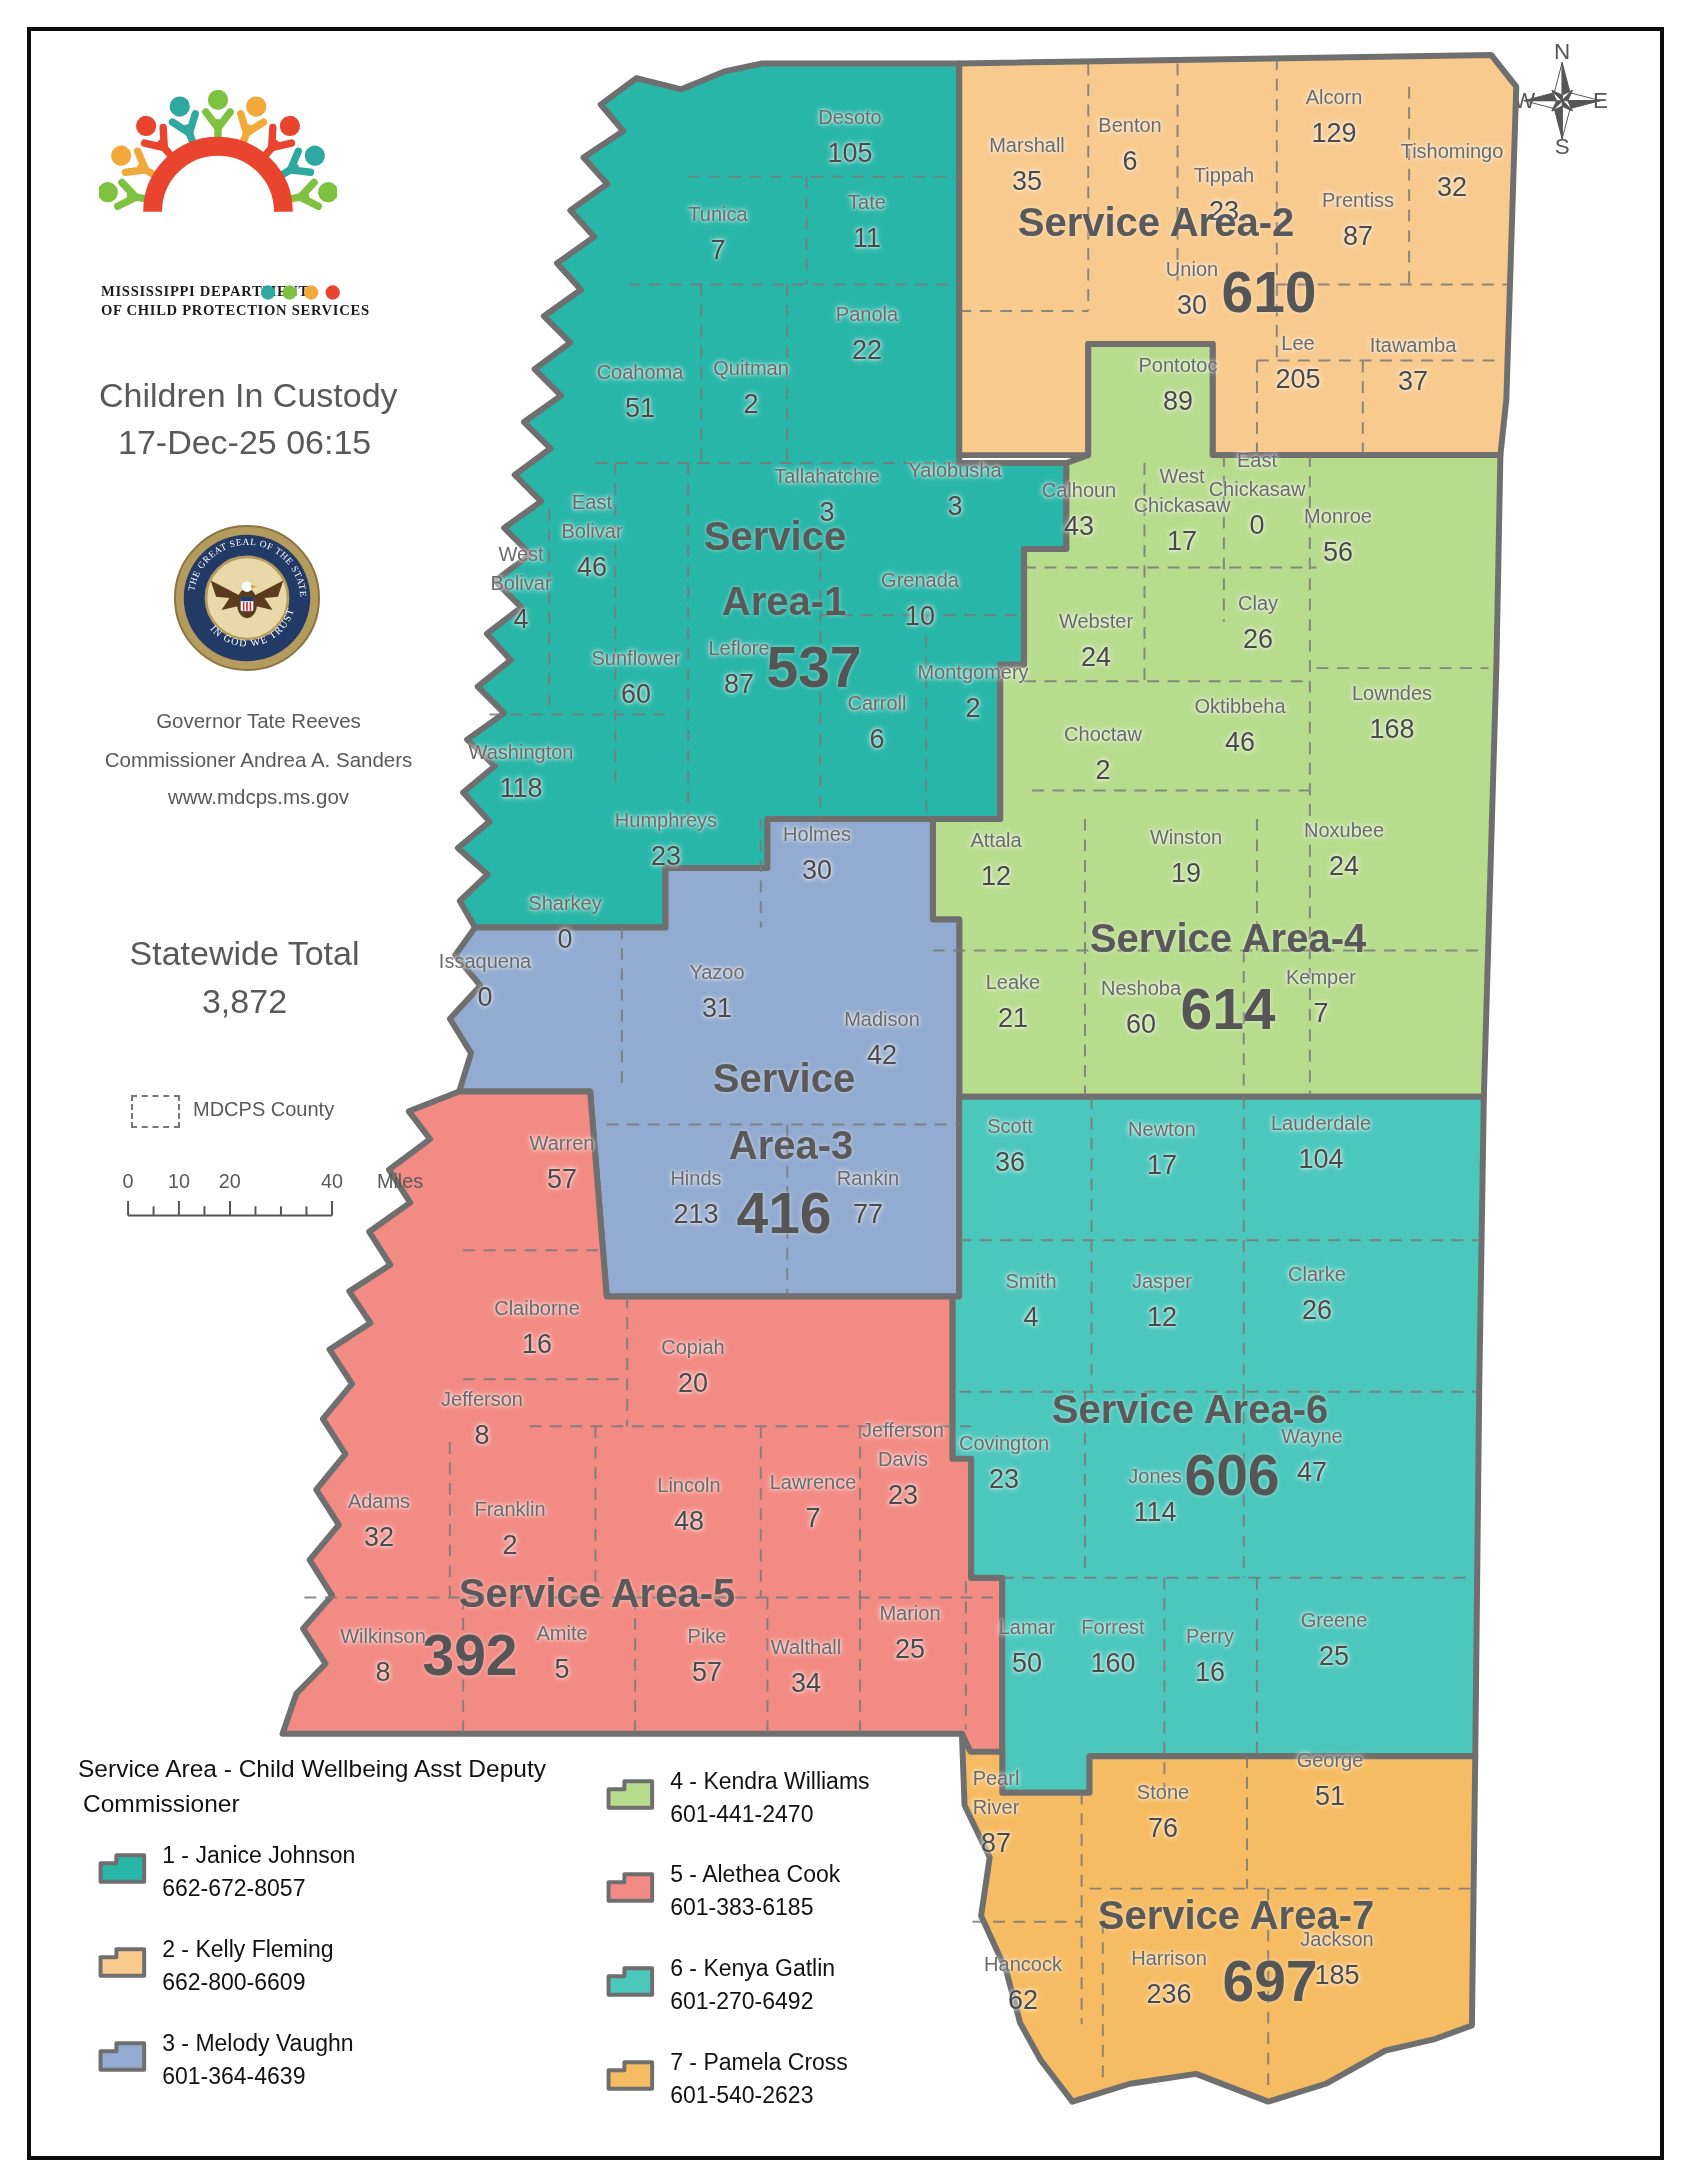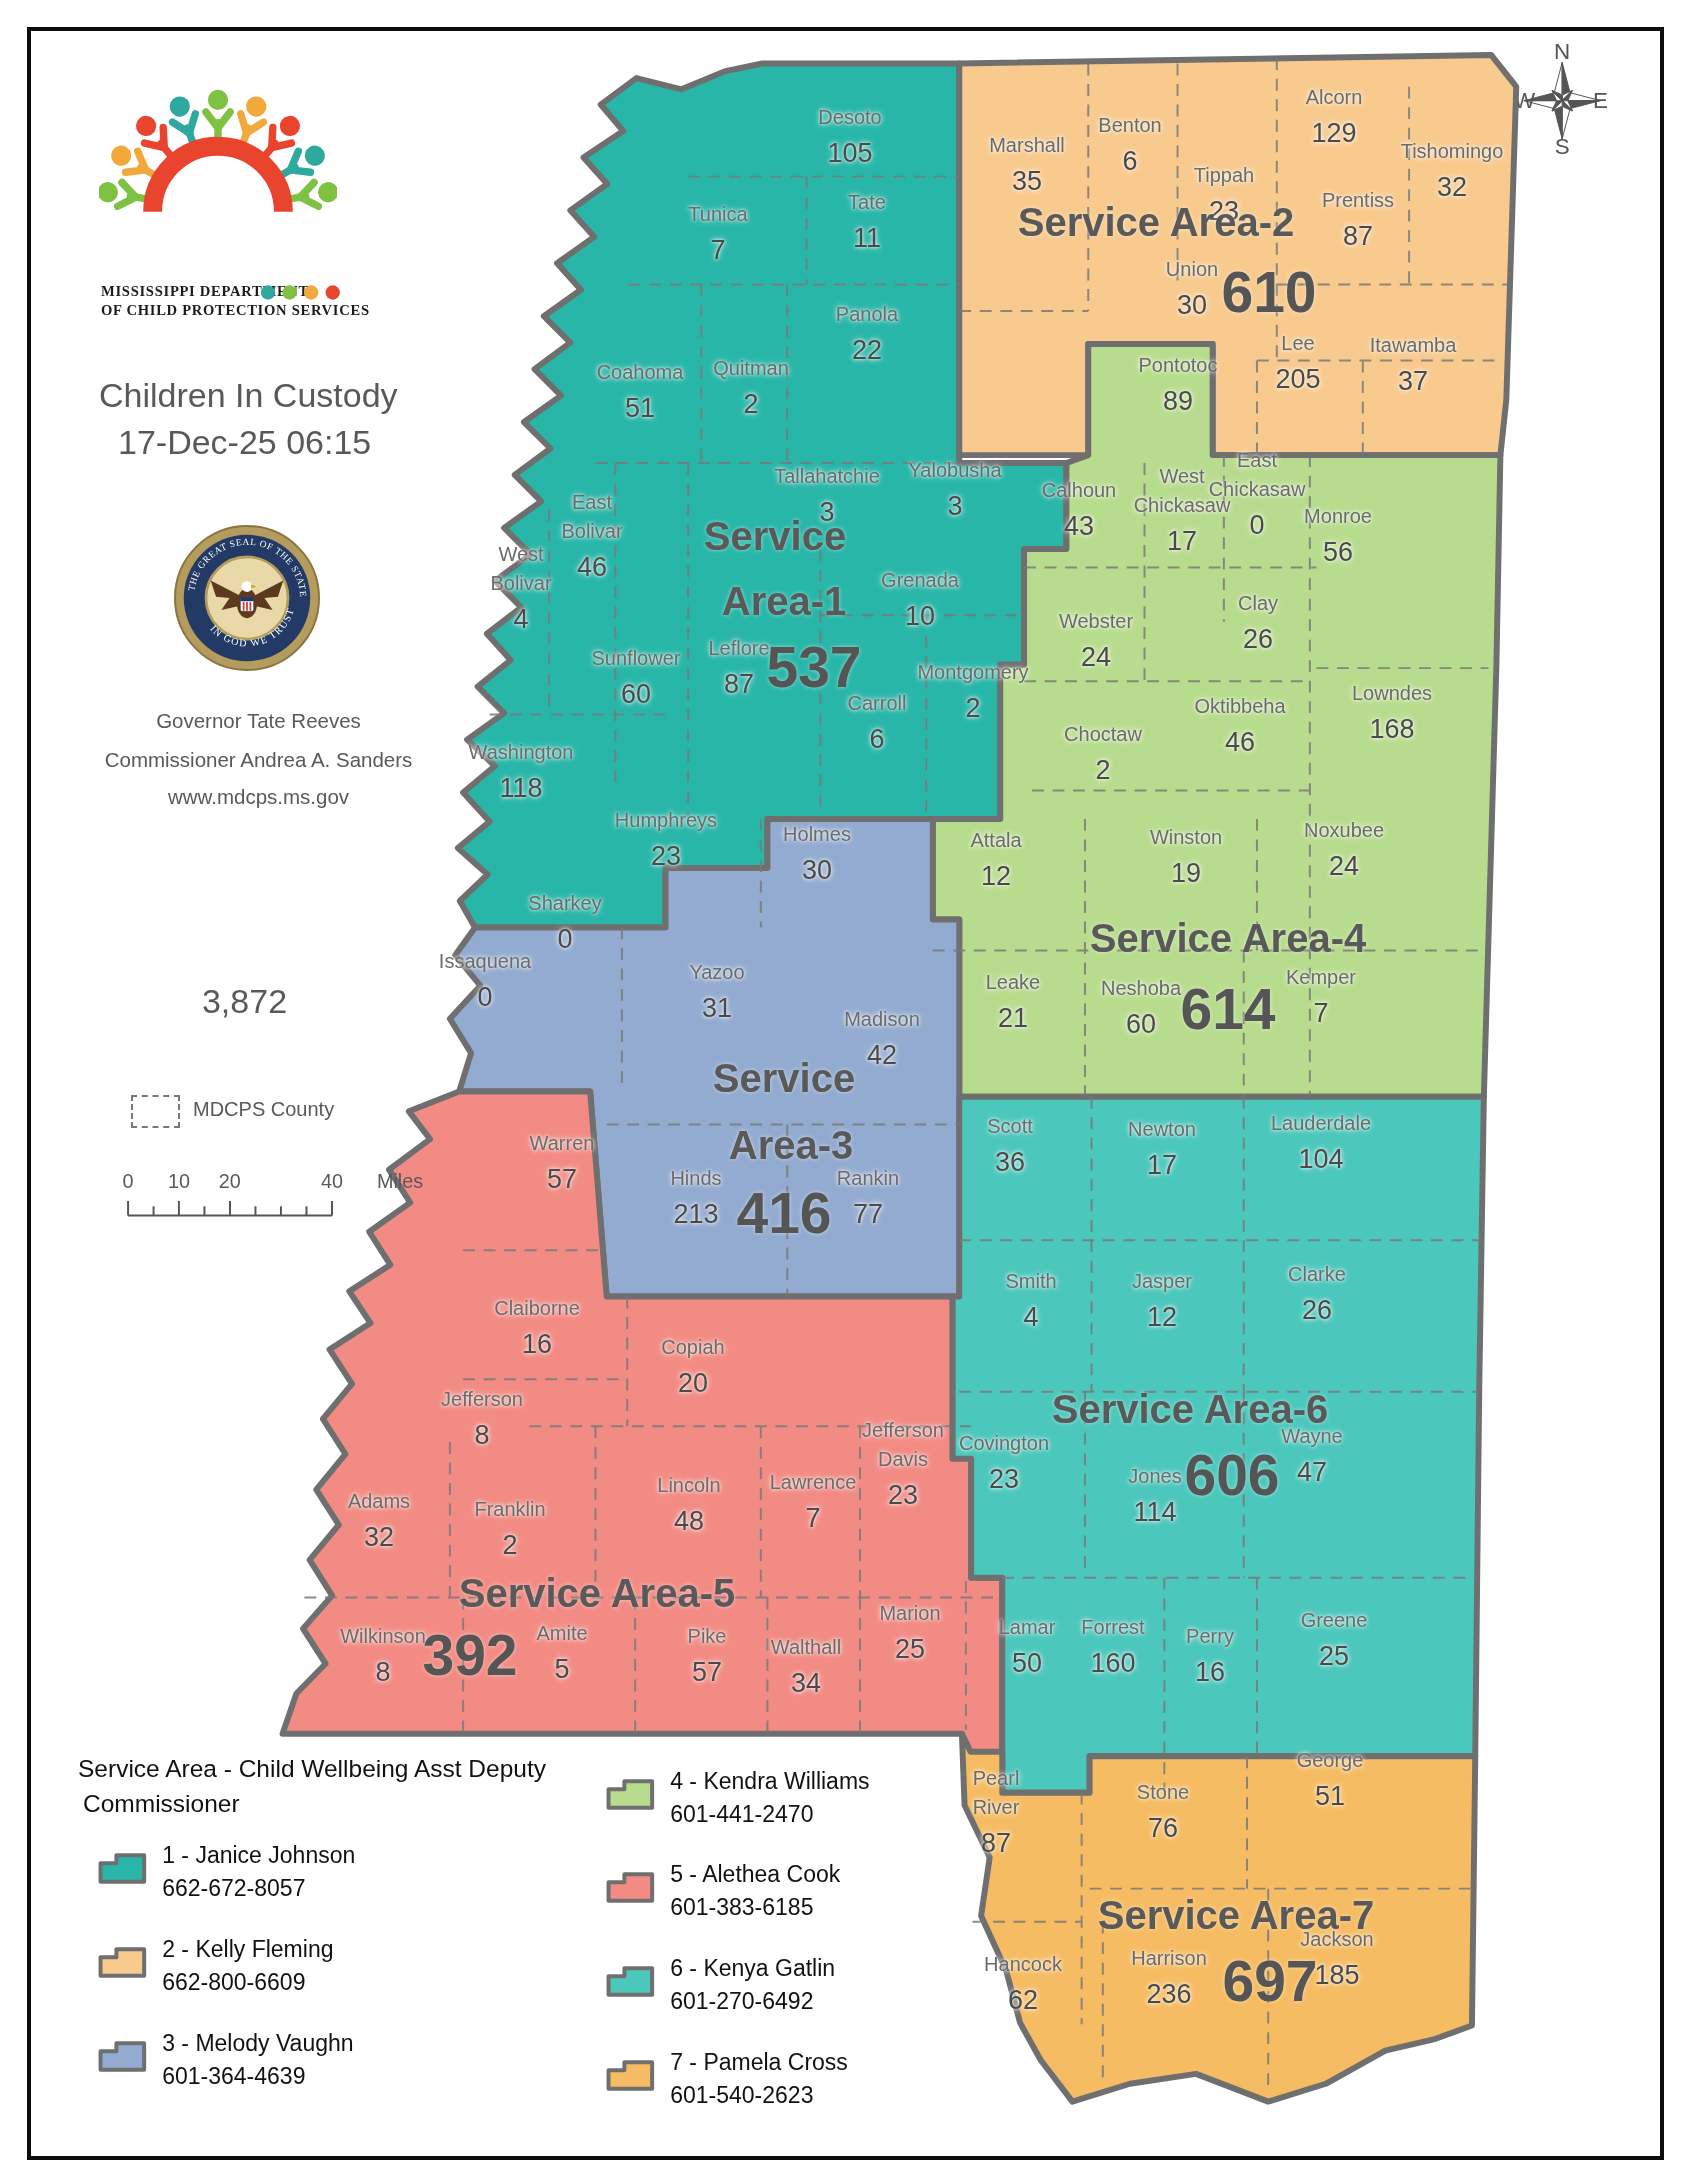--- a/index.html
+++ b/index.html
@@ -578,20 +578,21 @@
       <line x1="105" y1="116" x2="105" y2="129" stroke="#c33" stroke-width="2.5"></line>
       <line x1="110" y1="116" x2="110" y2="129" stroke="#c33" stroke-width="2.5"></line>
       <line x1="115" y1="116" x2="115" y2="129" stroke="#c33" stroke-width="2.5"></line>
     </g>
   </svg>
 
   <div class="gov-line" style="top:709px">Governor Tate Reeves</div>
   <div class="gov-line" style="top:748px">Commissioner Andrea A. Sanders</div>
   <div class="gov-line" style="top:785px">www.mdcps.ms.gov</div>
 
+  <div id="statewide-label">Statewide Total</div>
   <div id="statewide-value">3,872</div>
 
   <div id="mdcps-county-box"></div>
   <div id="mdcps-county-label">MDCPS County</div>
 
   <svg id="scalebar" class="abs" style="left:119px;top:1168px" width="331" height="66" viewBox="0 0 500 100">
     <text x="13" y="30" text-anchor="middle">0</text>
     <text x="90" y="30" text-anchor="middle">10</text>
     <text x="167" y="30" text-anchor="middle">20</text>
     <text x="322" y="30" text-anchor="middle">40</text>

